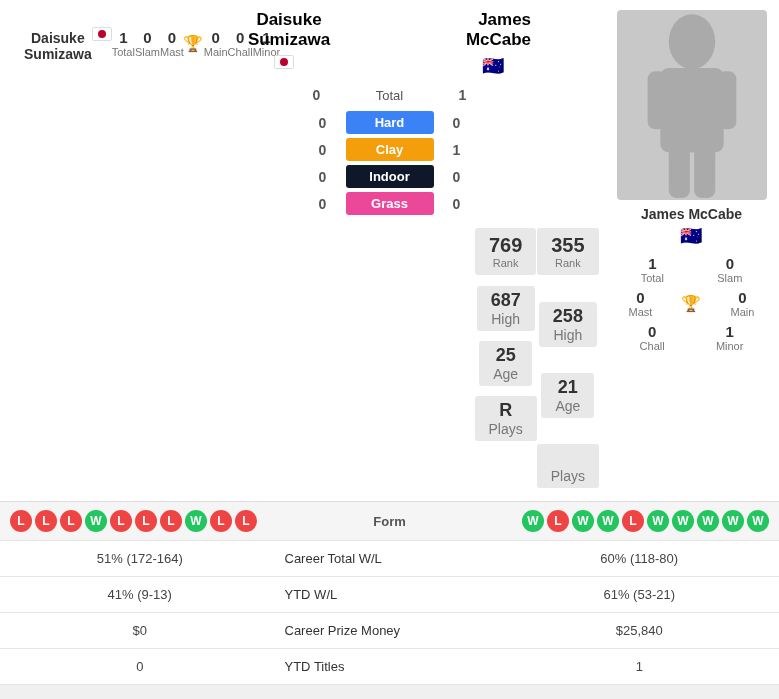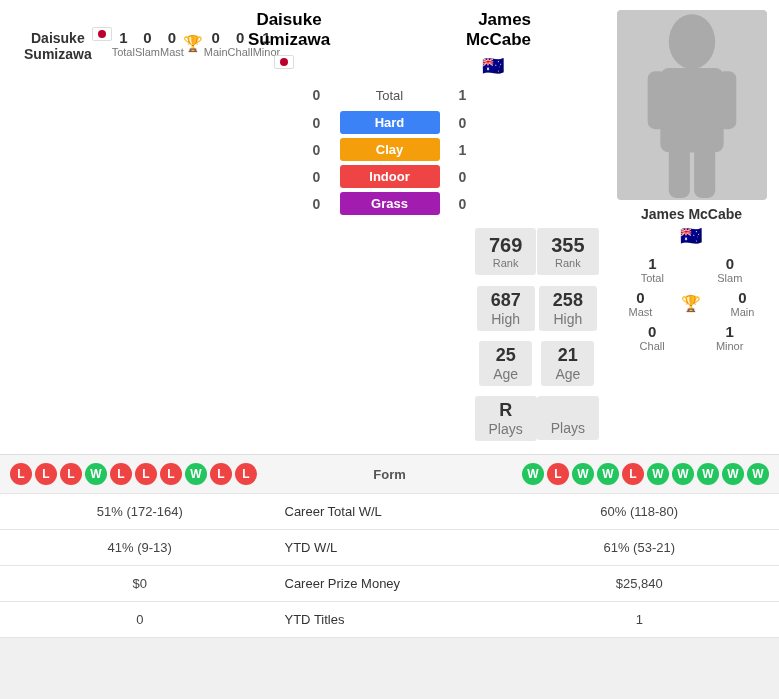--- a/index.html
+++ b/index.html
@@ -13,25 +13,25 @@
     .player-name { font-size: 14px; font-weight: bold; text-align: center; margin-top: 6px; color: #333; }
     .stat-item { display: flex; flex-direction: column; align-items: center; }
     .stat-value { font-size: 15px; font-weight: bold; color: #333; }
     .stat-label { font-size: 11px; color: #777; }
     .flag-jp { display: inline-block; width: 20px; height: 14px; background: white; border: 1px solid #ddd; border-radius: 2px; position: relative; }
     .flag-jp::after { content: ''; position: absolute; top: 50%; left: 50%; transform: translate(-50%, -50%); width: 8px; height: 8px; background: #bc002d; border-radius: 50%; }
 
     .trophy-icon { color: #b8860b; font-size: 16px; }
     .surface-row { display: flex; align-items: center; justify-content: center; gap: 8px; margin: 4px 0; }
     .surface-score-left, .surface-score-right { width: 30px; text-align: center; font-size: 14px; font-weight: bold; color: #555; }
-    .surface-badge { width: 100px; text-align: center; padding: 4px 0; border-radius: 3px; font-size: 13px; font-weight: bold; color: white; }
+    .surface-badge { width: 88px; text-align: center; padding: 4px 0; border-radius: 3px; font-size: 13px; font-weight: bold; color: white; }
     .surface-hard { background: #3b82f6; }
     .surface-clay { background: #f59e0b; }
-    .surface-indoor { background: #ef4444; }
-    .surface-grass { background: #a21caf; }
+    .surface-indoor { background: #0f172a; }
+    .surface-grass { background: #ec4899; }
 
     .rank-box { background: #e8e8e8; border-radius: 3px; padding: 6px 14px; text-align: center; margin: 4px 0; }
     .rank-value { font-size: 20px; font-weight: bold; color: #333; }
     .rank-label { font-size: 11px; color: #777; }
 
     .stat-box { background: #e8e8e8; border-radius: 3px; padding: 4px 14px; text-align: center; margin: 3px 0; }
     .stat-box-value { font-size: 18px; font-weight: bold; color: #333; }
     .stat-box-label { font-size: 14px; color: #777; }
 
     
@@ -174,21 +174,21 @@
           </div>
           <div class="stat-box">
             <div class="stat-box-value">25</div>
             <div class="stat-box-label">Age</div>
           </div>
           <div class="stat-box">
             <div class="stat-box-value">R</div>
             <div class="stat-box-label">Plays</div>
           </div>
         </div>
-        <div style="display:flex;flex-direction:column;align-items:center;gap:4px;">
+        <div style="display:flex;flex-direction:column;align-items:center;gap:20px;">
           <div class="rank-box">
             <div class="rank-value">355</div>
             <div class="rank-label">Rank</div>
           </div>
           <div class="stat-box">
             <div class="stat-box-value">258</div>
             <div class="stat-box-label">High</div>
           </div>
           <div class="stat-box">
             <div class="stat-box-value">21</div>

